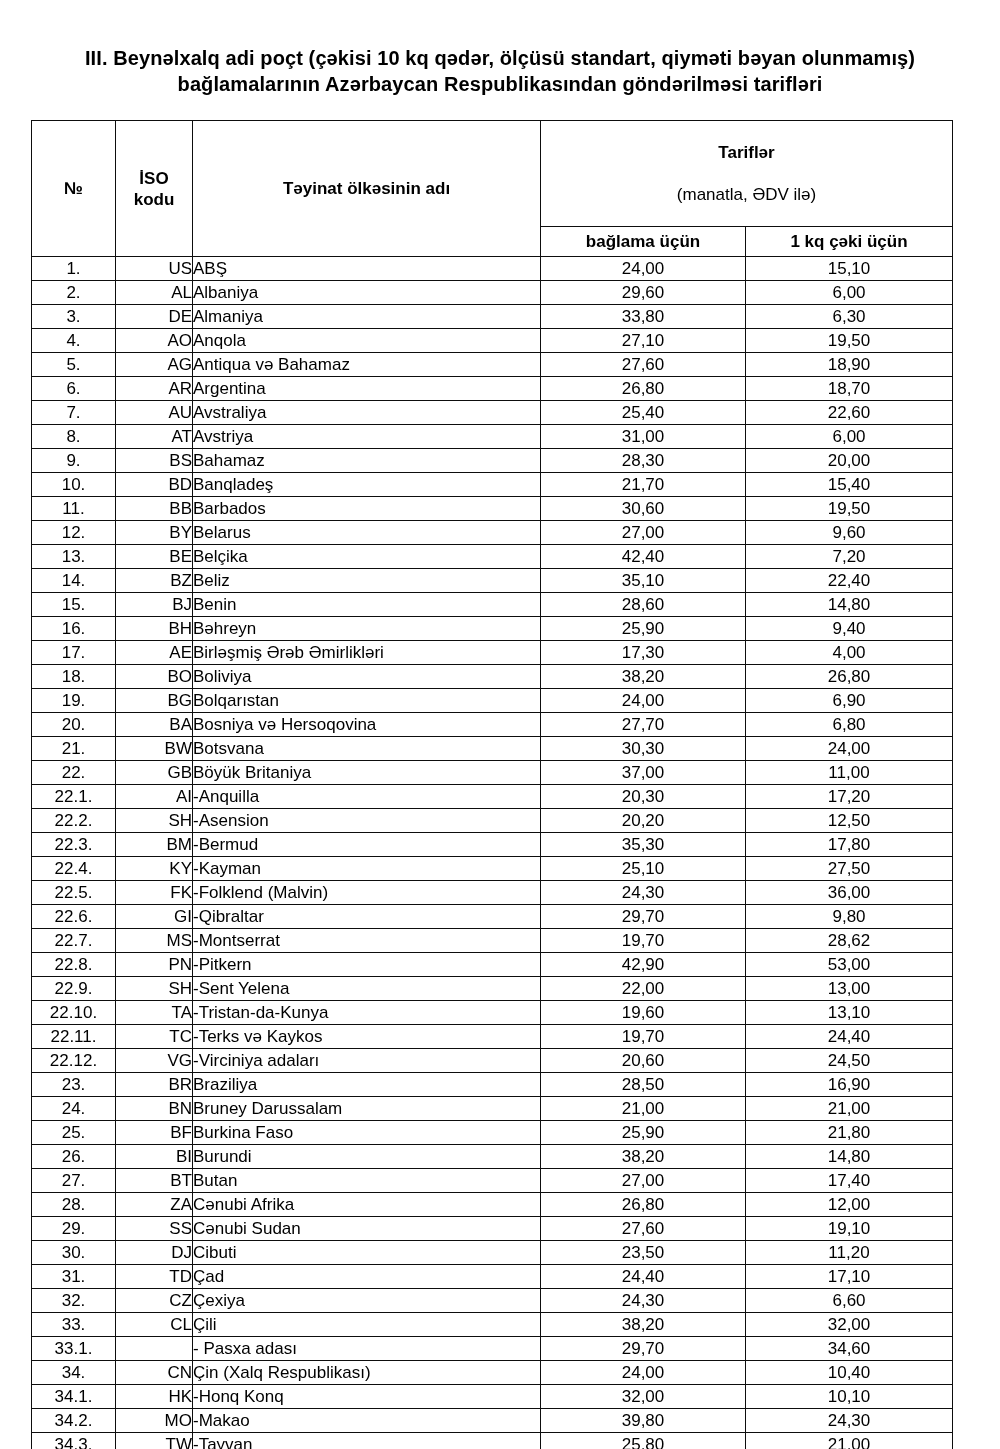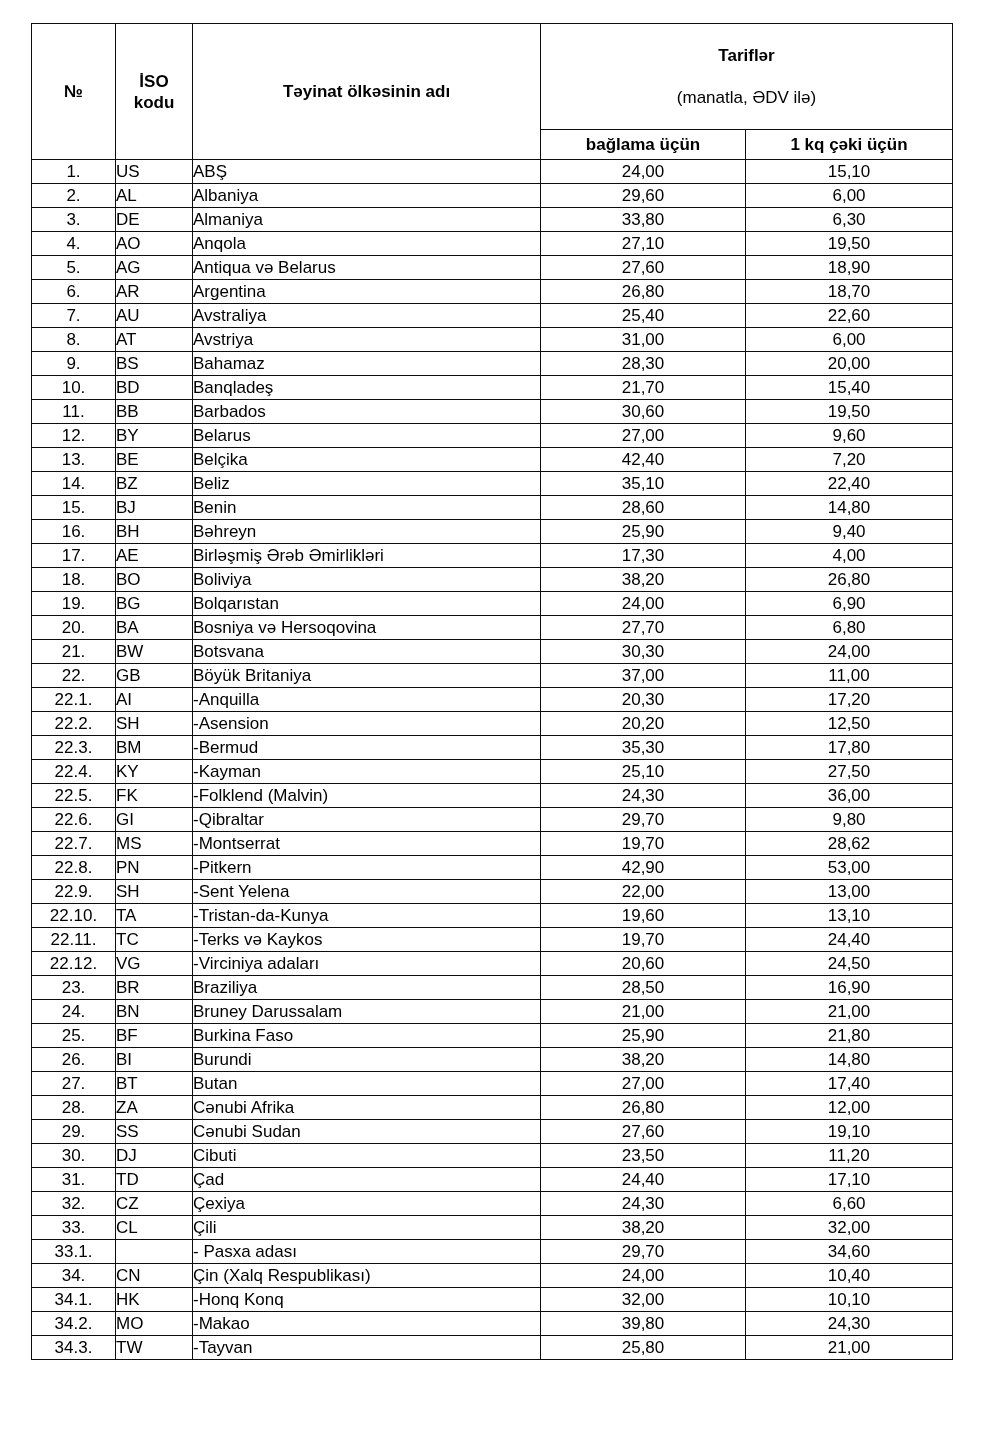--- a/index.html
+++ b/index.html
@@ -50,29 +50,31 @@
   .th-main { height: 47px; }
   .th-sub  { height: 29px; margin-left: 20px; }
   .tariff-group-title { font-weight: bold; }
   .tariff-group-sub   { font-weight: normal; }
   table.tariff td {
     height: 23px;
     line-height: 23px;
     vertical-align: middle;
   }
   td.cell-no     { text-align: center; }
-  td.cell-iso    { text-align: left; }
+  td.cell-iso    { text-align: right; }
   td.cell-country{ text-align: left; padding-left: 8px; }
   td.cell-val    { text-align: center; }
 </style>
 </head>
 <body>
 
 <div class="page">
 
+  <div class="doc-title">III. Beynəlxalq adi poçt (çəkisi 10 kq qədər, ölçüsü standart, qiyməti bəyan olunmamış)
+bağlamalarının Azərbaycan Respublikasından göndərilməsi tarifləri</div>
 
   <table class="tariff">
     <colgroup>
       <col style="width:84px">
       <col style="width:77px">
       <col style="width:348px">
       <col style="width:205px">
       <col style="width:207px">
     </colgroup>
     <thead>
@@ -116,21 +118,21 @@
         <tr>
           <td class="cell-no">4.</td>
           <td class="cell-iso">AO</td>
           <td class="cell-country">Anqola</td>
           <td class="cell-val">27,10</td>
           <td class="cell-val">19,50</td>
         </tr>
         <tr>
           <td class="cell-no">5.</td>
           <td class="cell-iso">AG</td>
-          <td class="cell-country">Antiqua və Belarus</td>
+          <td class="cell-country">Antiqua və Bahamaz</td>
           <td class="cell-val">27,60</td>
           <td class="cell-val">18,90</td>
         </tr>
         <tr>
           <td class="cell-no">6.</td>
           <td class="cell-iso">AR</td>
           <td class="cell-country">Argentina</td>
           <td class="cell-val">26,80</td>
           <td class="cell-val">18,70</td>
         </tr>

